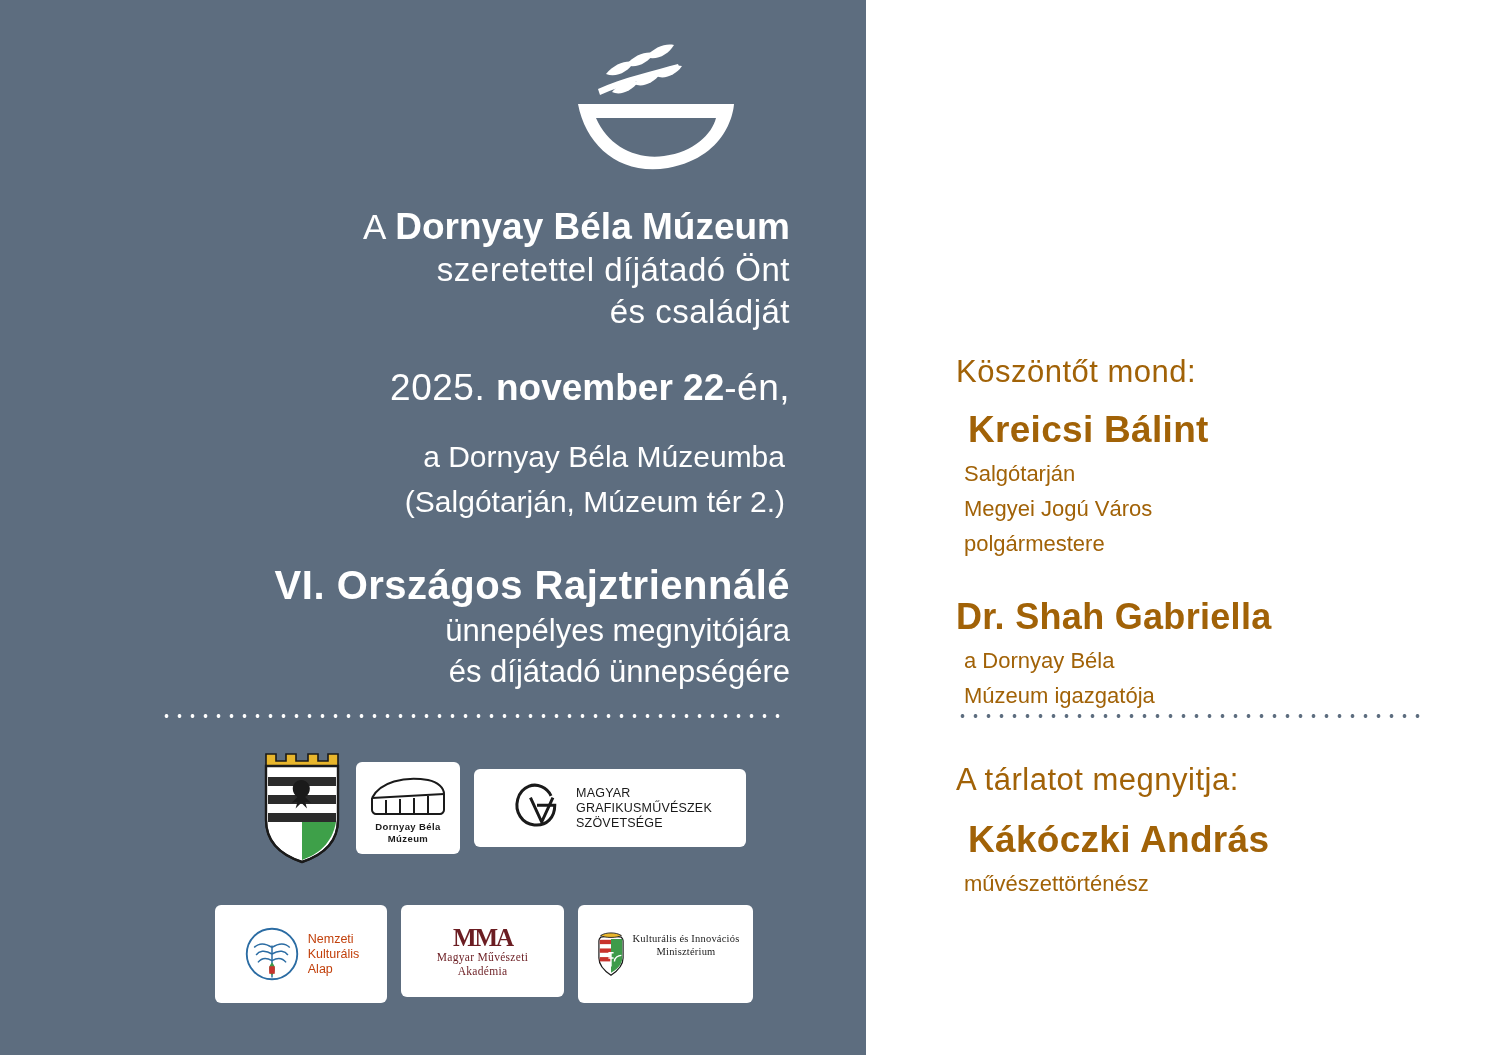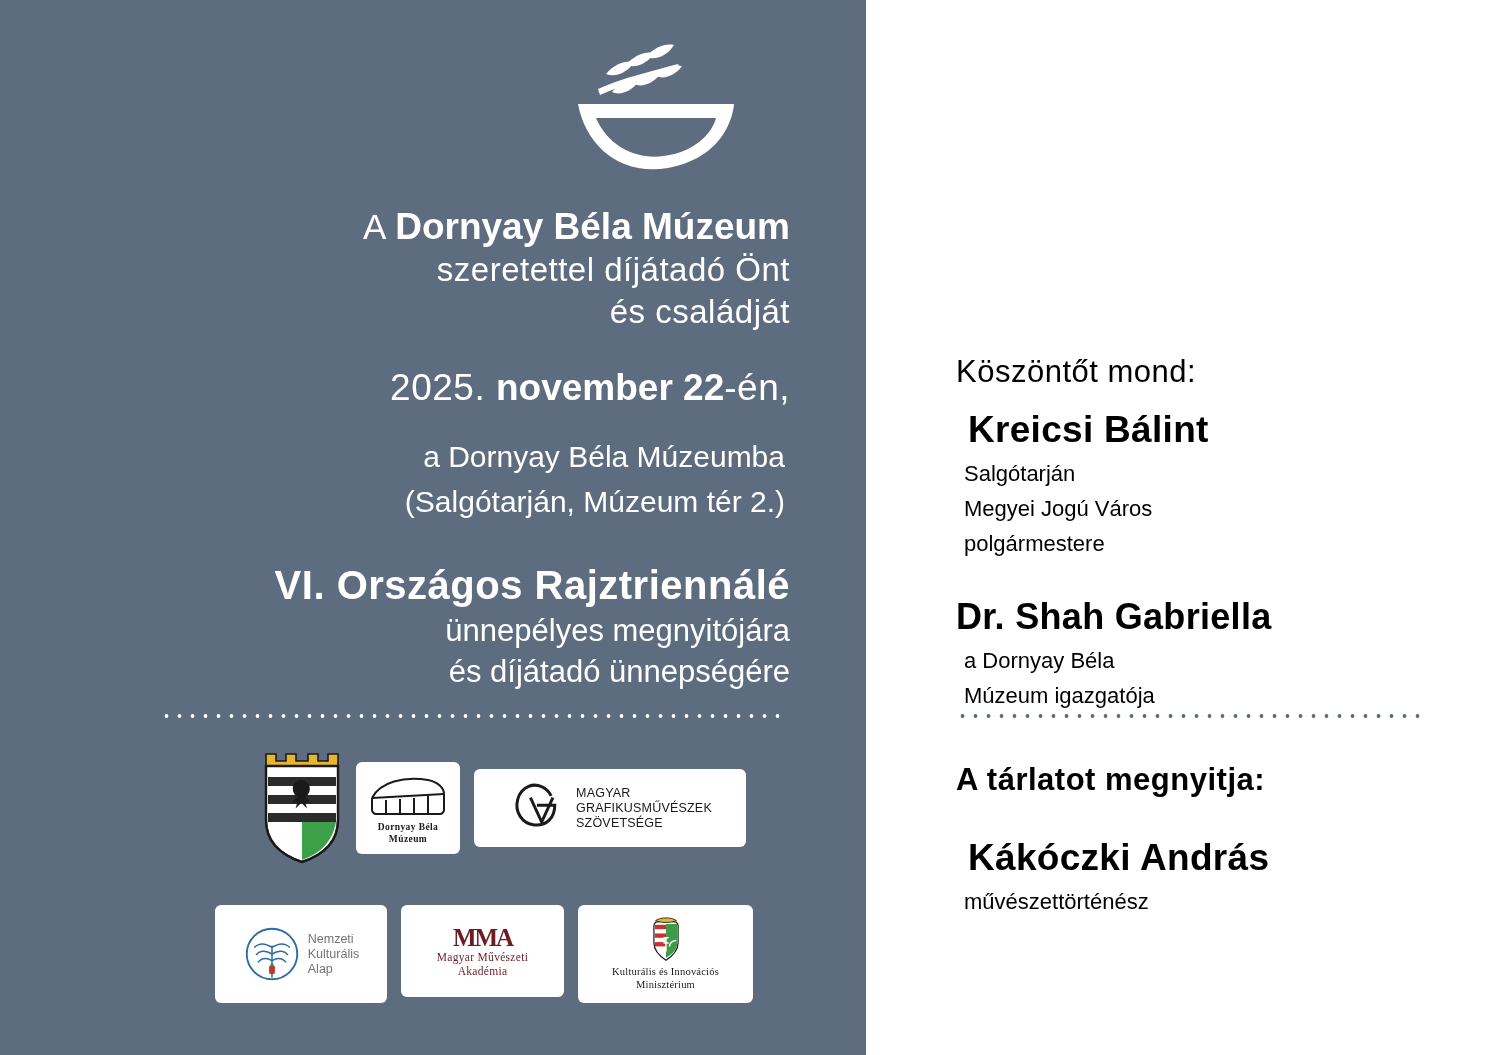--- a/index.html
+++ b/index.html
@@ -154,81 +154,80 @@
     font-size: 12.5px;
     line-height: 15px;
     color: #1a1a1a;
     letter-spacing: 0.2px;
   }
   .dornyay-inner {
     display: flex;
     flex-direction: column;
     align-items: center;
     justify-content: center;
-    font-family: Liberation Serif, serif;
   }
   .dornyay-label {
     font-size: 9.5px;
     font-weight: 700;
     color: #1a1a1a;
     letter-spacing: 0.4px;
     text-align: center;
     line-height: 12px;
     margin-top: 3px;
   }
   .nka-inner {
     display: flex;
     align-items: center;
     gap: 7px;
     padding: 0 8px;
   }
   .nka-text {
     font-size: 12.5px;
     line-height: 15px;
-    color: #737373;
+    color: #c2410c;
   }
   .mma-inner {
     text-align: center;
     color: #6b1d22;
   }
   .mma-mark {
     font-size: 25px;
     font-weight: 700;
     letter-spacing: -2px;
     line-height: 25px;
     font-family: "Liberation Serif", serif;
   }
   .mma-text {
     font-family: "Liberation Serif", serif;
     font-size: 11.5px;
     line-height: 14px;
     letter-spacing: 0.3px;
   }
   .kim-inner {
     display: flex;
-    flex-direction: column;
-    align-items: center;
+    flex-direction: row;
+    align-items: flex-start;
     justify-content: center;
     gap: 3px;
   }
   .kim-text {
     font-family: "Liberation Serif", serif;
     font-size: 10.5px;
     line-height: 13px;
     color: #1a1a1a;
     text-align: center;
     letter-spacing: 0.2px;
   }
   
   .right-panel {
     position: relative;
     flex: 1;
     height: 1055px;
     background: #ffffff;
-    color: #000000;
+    color: #a16207;
   }
   .r-block-1 {
     position: absolute;
     top: 352px;
     left: 90px;
     width: 480px;
   }
   .r-head {
     font-size: 31px;
     line-height: 40px;
@@ -269,22 +268,22 @@
   }
   .r-block-2 {
     position: absolute;
     top: 760px;
     left: 90px;
     width: 480px;
   }
   .r-head-2 {
     font-size: 31px;
     line-height: 40px;
-    font-weight: 700;
-    margin: 0 0 36px 0;
+    font-weight: 400;
+    margin: 0 0 18px 0;
     letter-spacing: 0.5px;
   }
 </style>
 </head>
 <body>
 
 <div class="invite">
 
   <div class="left-panel">
 

